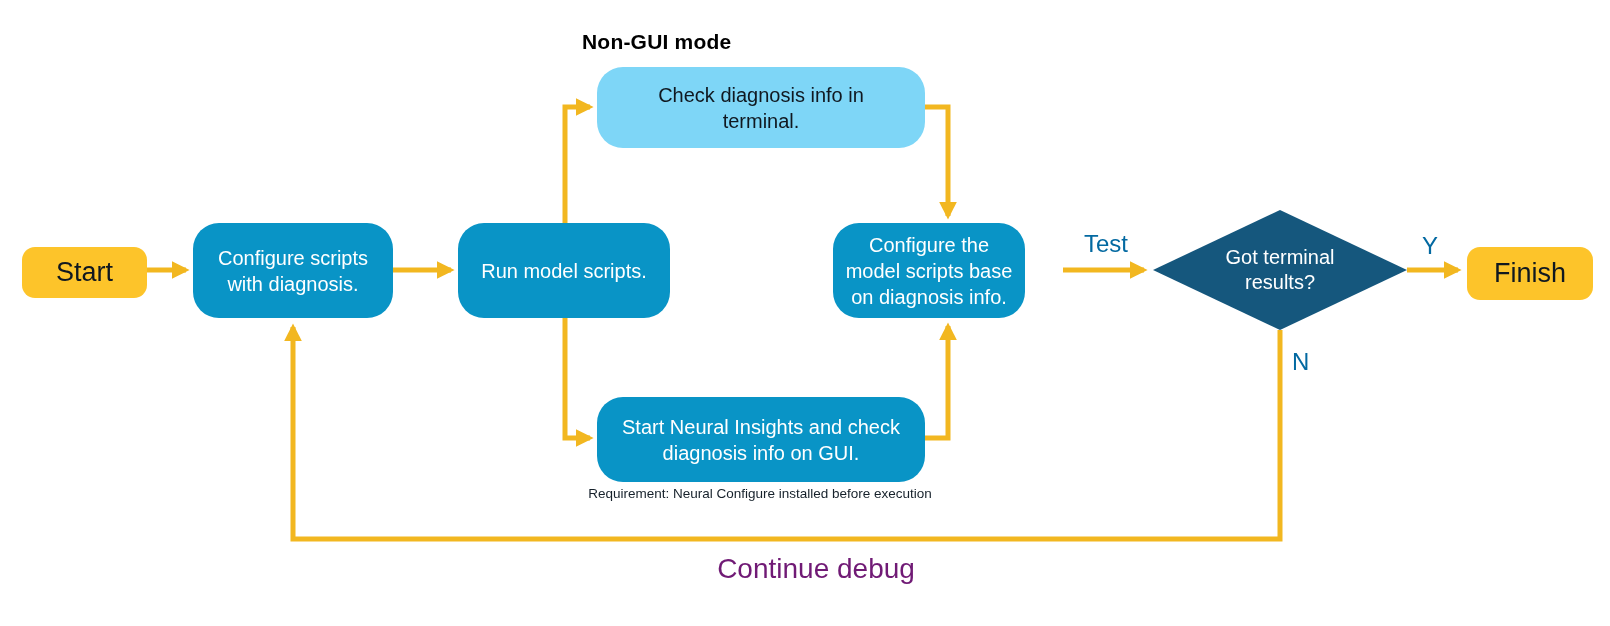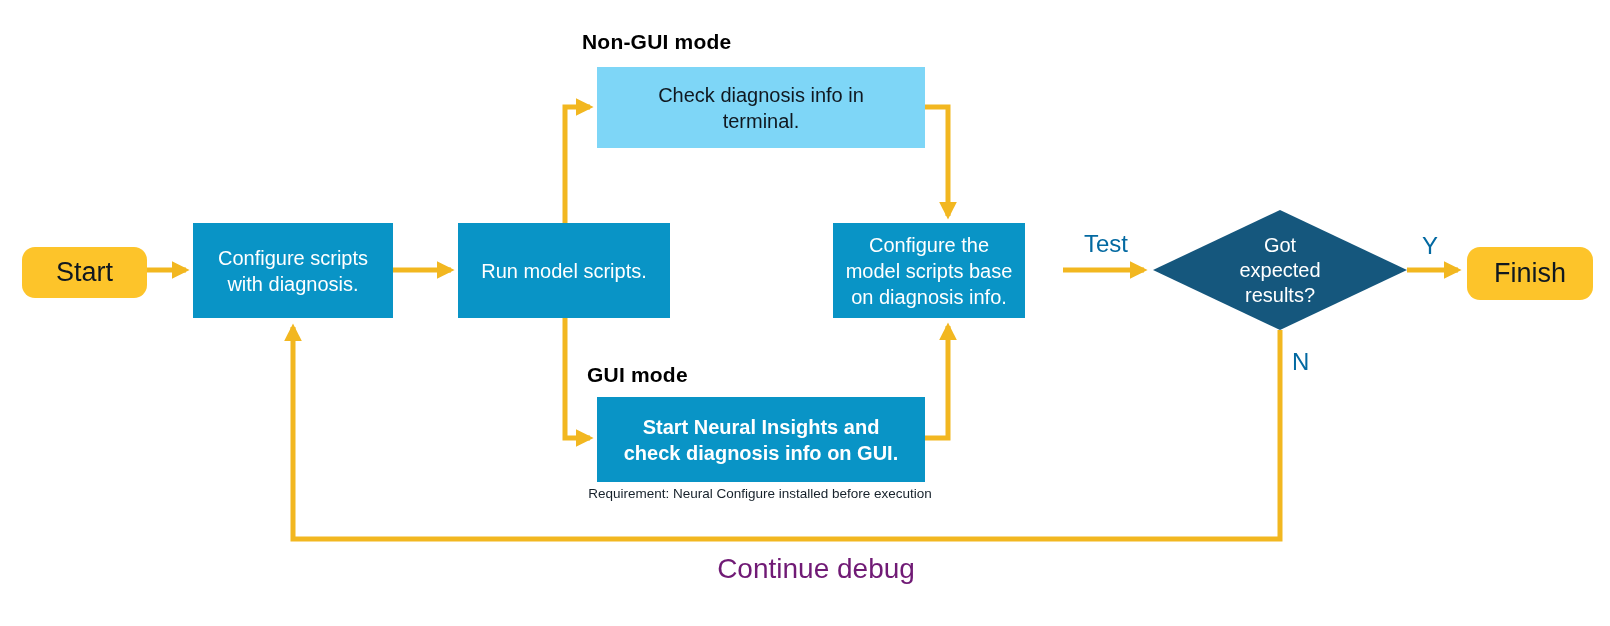--- a/index.html
+++ b/index.html
@@ -12,21 +12,21 @@
     --c-text-light:#FFFFFF;
   }
   *{margin:0;padding:0;box-sizing:border-box;}
   html,body{background:#ffffff;}
   body{font-family:"Liberation Sans",sans-serif;}
   .canvas{position:relative;width:1610px;height:626px;background:#ffffff;overflow:hidden;}
   .edges{position:absolute;left:0;top:0;width:1610px;height:626px;}
   .edge{fill:none;stroke:var(--c-arrow);stroke-width:5;}
   #arw path{fill:var(--c-arrow);}
   .diamond-shape{fill:var(--c-dark-blue);}
-  .node{position:absolute;display:flex;align-items:center;justify-content:center;text-align:center;}
+  .node{position:absolute;display:flex;align-items:center;justify-content:center;text-align:center;border-radius:26px;}
   .terminal{background:var(--c-yellow);border-radius:13px;color:var(--c-text-dark);font-size:27px;}
   .process{background:var(--c-blue);color:var(--c-text-light);font-size:20px;line-height:1.3;}
   .process-light{background:var(--c-light-blue);color:var(--c-text-dark);font-size:20px;line-height:1.3;}
   .diamond-label{position:absolute;display:flex;align-items:center;justify-content:center;text-align:center;
     color:var(--c-text-light);font-size:20px;line-height:1.25;}
   .mode-title{position:absolute;text-align:left;font-weight:bold;font-size:21px;color:#000000;letter-spacing:0.2px;}
   .edge-label{position:absolute;color:#0369a1;font-size:24px;}
   .note{position:absolute;text-align:center;font-size:13.5px;color:#16212b;}
   .loop-label{position:absolute;text-align:center;font-size:28px;color:#701a75;}
 </style>
@@ -57,35 +57,34 @@
     <path class="edge" d="M1063,270 L1144,270" marker-end="url(#arw)"></path>
 
     <path class="edge" d="M1407,270 L1458,270" marker-end="url(#arw)"></path>
 
     <path class="edge" d="M1280,330 L1280,539 L293,539 L293,327" marker-end="url(#arw)"></path>
 
     <polygon class="diamond-shape" points="1280,210 1407,270 1280,330 1153,270"></polygon>
   </svg>
 
   <div class="mode-title" style="left:582px;top:30px;width:318px;">Non-GUI mode</div>
-  <div class="mode-title" style="left:587px;top:363px;width:320px;">GUI mode</div>
 
   <div class="node terminal" style="left:22px;top:247px;width:125px;height:51px;text-align:center;">Start</div>
 
   <div class="node process" style="left:458px;top:223px;width:212px;height:95px;padding:0 8px;">Run model scripts.</div>
 
   <div class="node process" style="left:193px;top:223px;width:200px;height:95px;padding:0 8px;">Configure scripts with diagnosis.</div>
 
   <div class="node process-light" style="left:597px;top:67px;width:328px;height:81px;padding:0 35px;">Check diagnosis info in terminal.</div>
 
-  <div class="node process" style="left:597px;top:397px;width:328px;height:85px;padding:0 25px;font-weight:bold;">Start Neural Insights and check diagnosis info on GUI.</div>
+  <div class="node process" style="left:597px;top:397px;width:328px;height:85px;padding:0 25px;">Start Neural Insights and check diagnosis info on GUI.</div>
 
   <div class="node process" style="left:833px;top:223px;width:192px;height:95px;padding:0 12px;">Configure the model scripts base on diagnosis info.</div>
 
-  <div class="diamond-label" style="left:1225px;top:228px;width:110px;height:84px;">Got expected results?</div>
+  <div class="diamond-label" style="left:1225px;top:228px;width:110px;height:84px;">Got terminal results?</div>
 
   <div class="node terminal" style="left:1467px;top:247px;width:126px;height:53px;">Finish</div>
 
   <div class="edge-label" style="left:1084px;top:230px;">Test</div>
   <div class="edge-label" style="left:1422px;top:232px;">Y</div>
   <div class="edge-label" style="left:1292px;top:348px;">N</div>
   <div class="loop-label" style="left:666px;top:553px;width:300px;">Continue debug</div>
 
   <div class="note" style="left:460px;top:486px;width:600px;">Requirement: Neural Configure installed before execution</div>
 

